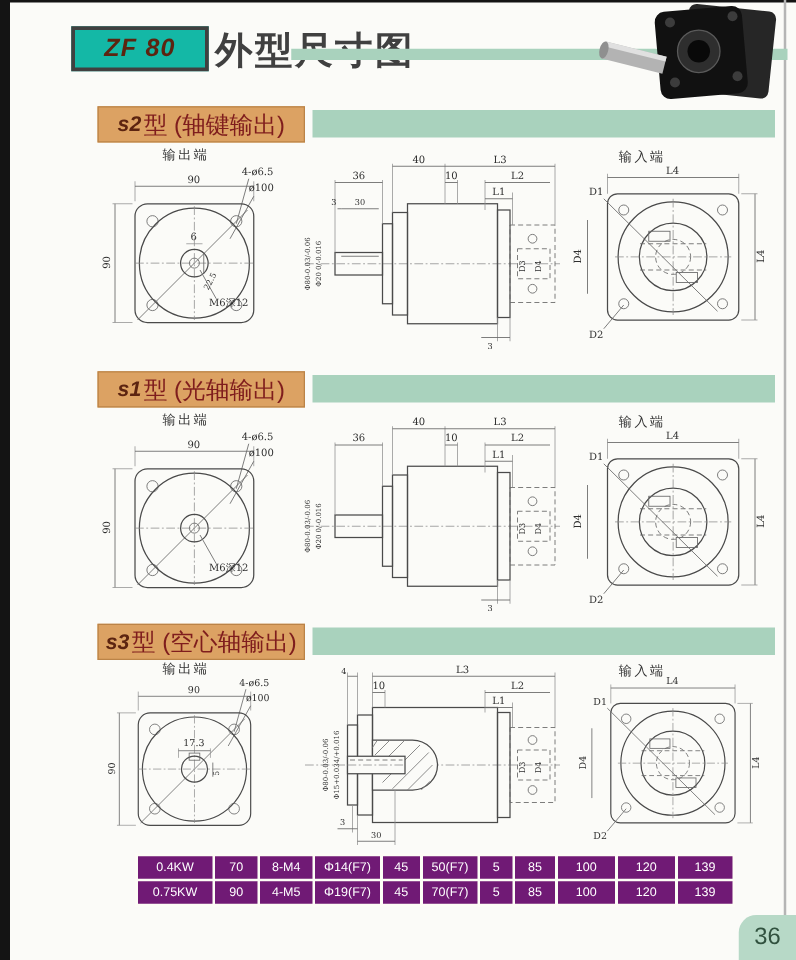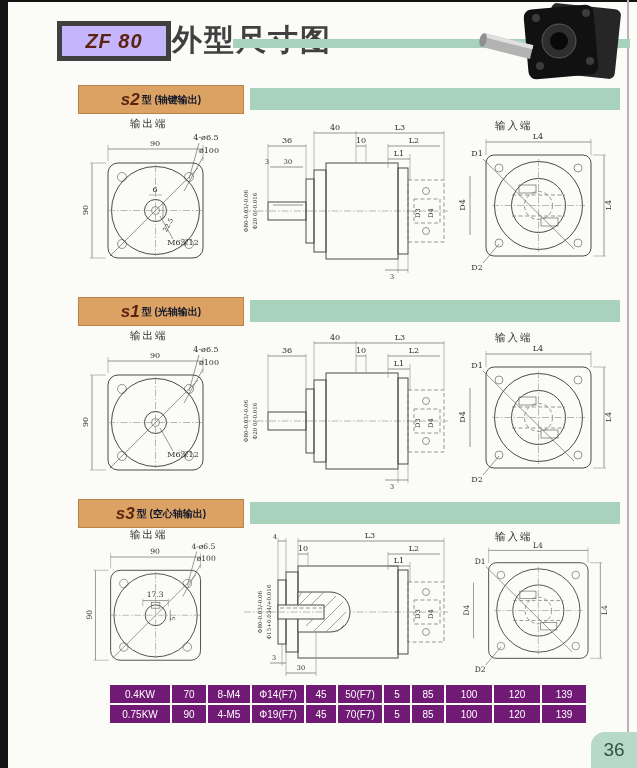--- a/index.html
+++ b/index.html
@@ -3,32 +3,32 @@
 <meta charset="utf-8">
 <style>
   html,body{margin:0;padding:0;background:#e9e9e9;}
   #page{position:relative;width:637px;height:768px;background:#fbfbf8;overflow:hidden;
         font-family:"Liberation Sans",sans-serif;}
   .edge-left{position:absolute;left:0;top:0;width:8px;height:768px;background:#141414;}
   .edge-top{position:absolute;left:0;top:0;width:637px;height:2px;background:#141414;}
   .edge-right{position:absolute;left:627px;top:0;width:2px;height:768px;background:#b5b5b5;}
 
   
-  .brand-box{position:absolute;left:57px;top:21px;width:104px;height:30px;background:#c4b5fd;
-             border:5px solid #404040;display:flex;align-items:center;justify-content:center;}
+  .brand-box{position:absolute;left:57px;top:21px;width:104px;height:30px;background:#14b8a6;
+             border:3px solid #404040;display:flex;align-items:center;justify-content:center;}
   .brand-box span{font-weight:800;font-style:italic;font-size:20px;color:#5c2410;letter-spacing:1px;}
   .page-title{position:absolute;left:172px;top:20px;font-size:30px;font-weight:bold;color:#404040;letter-spacing:2px;}
   .title-bar{position:absolute;left:233px;top:39px;width:397px;height:9px;background:#a9d2bd;}
 
   
   .section{position:absolute;left:0;width:637px;height:212px;}
   .sec-badge{position:absolute;left:78px;top:0;width:164px;height:27px;background:#dca263;
              border:1px solid #bb8347;display:flex;align-items:center;justify-content:center;gap:2px;}
   .sec-badge b{font-style:italic;font-size:17px;color:#5c2410;}
-  .sec-badge span{font-size:10px;font-weight:bold;color:#0f172a;}
+  .sec-badge span{font-size:19px;font-weight:normal;color:#7f1d1d;}
   .sec-bar{position:absolute;left:250px;top:3px;width:370px;height:22px;background:#a9d2bd;}
   .out-label,.in-label{position:absolute;font-size:10.5px;color:#333;letter-spacing:2px;}
   .dwg{position:absolute;}
 
   
   svg .ln{stroke:#4a4a4a;stroke-width:1;fill:none;}
   svg .lnf{stroke:#4a4a4a;stroke-width:1;fill:#fbfbf8;}
   svg .thin{stroke:#6a6a6a;stroke-width:.7;fill:none;}
   svg .dash{stroke:#6a6a6a;stroke-width:.7;fill:none;stroke-dasharray:4 2.5;}
   svg .cl{stroke:#8a8a8a;stroke-width:.6;fill:none;stroke-dasharray:7 2 1.5 2;}

